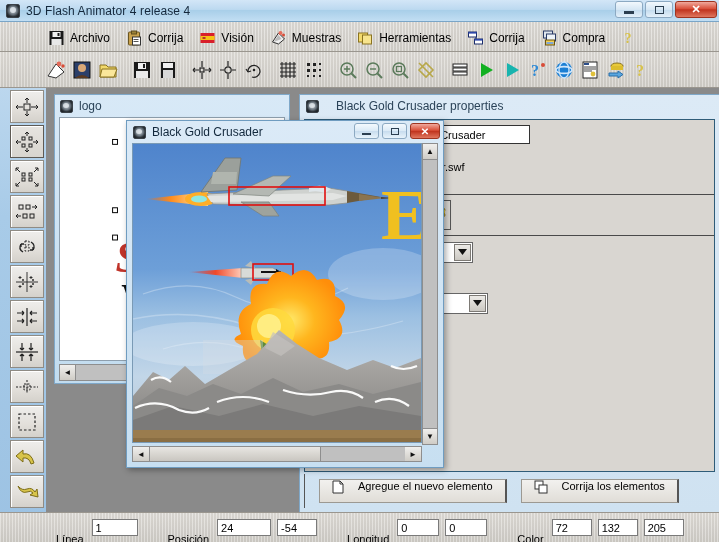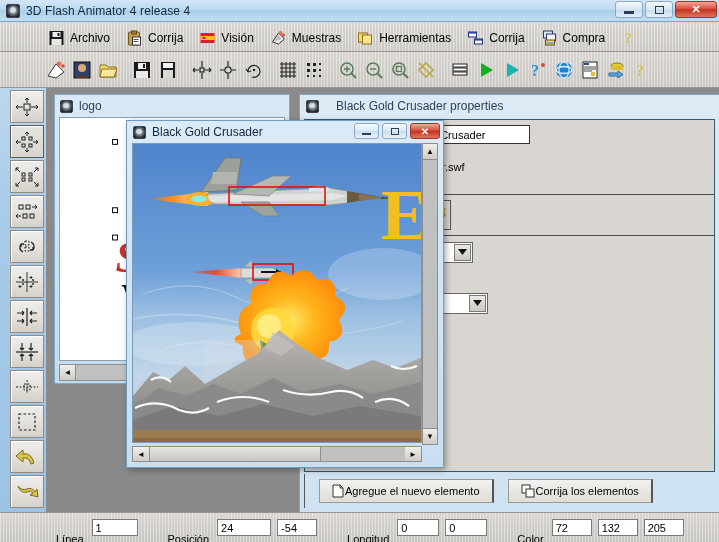--- a/index.html
+++ b/index.html
@@ -182,21 +182,21 @@
     background: linear-gradient(to bottom,#ecebe8,#d6d3cd);
     border: 1px solid #5a5a5a; height: 22px; padding: 0 10px;
     display: inline-flex; align-items: center; font-size: 11px; color:#000;
   }
   .props-footer {
     position: absolute; left: 4px; right: 4px; bottom: 4px; height: 34px;
     display: flex; align-items: center; gap: 14px; padding-left: 14px;
     border-left: 1px solid #555;
   }
   .footer-btn {
-    height: 24px; padding: 0 12px; display: flex; align-items: center; gap: 1px;
+    height: 24px; padding: 0 12px; display: flex; align-items: flex-start; gap: 14px;
     background: linear-gradient(to bottom,#f2f1ef,#e0ddd7);
     border: 1px solid #9c9992; font-size: 11px; color: #000;
     border-right: 2px solid #555;
   }
 
   
   .win-float {
     position: absolute; left: 126px; top: 120px; width: 318px; height: 348px;
     background: linear-gradient(to bottom, #dbeaf7 0%, #c7dff1 100%);
     border: 1px solid #6f9cc0;

